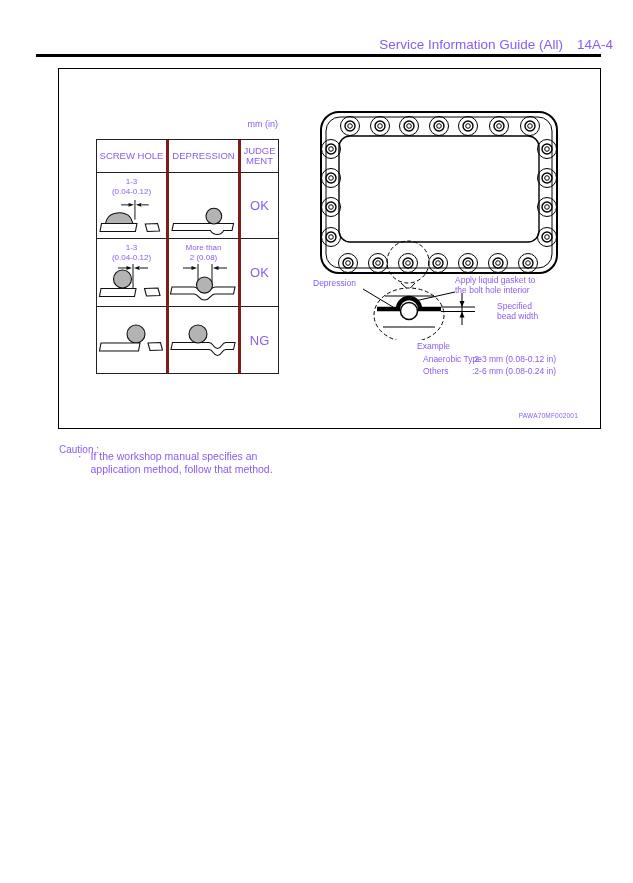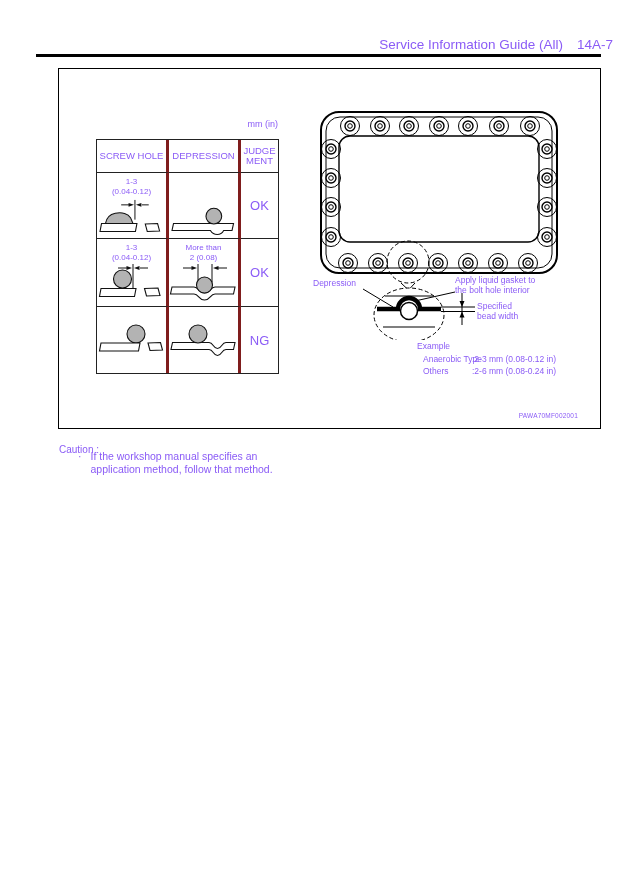--- a/index.html
+++ b/index.html
@@ -18,40 +18,40 @@
   .tcell.last-row{border-bottom:none;}
   .hcell{font-size:9.5px;line-height:10.5px;}
   .jcell{font-size:13px;}
   .dcell{justify-content:flex-start;padding-top:4px;}
   .dcell.centered{justify-content:center;padding-top:0;}
   .dlabel{font-size:8px;line-height:9.5px;height:20px;white-space:pre-line;text-align:center;}
   .pan-svg{position:absolute;left:250px;top:36px;}
   .lbl{position:absolute;font-size:8.5px;line-height:10px;white-space:nowrap;}
   .depression-lbl{left:254px;top:209px;}
   .apply-lbl{left:396px;top:206px;}
-  .bead-lbl{left:418px;top:232px;}
+  .bead-lbl{left:438px;top:232px;}
   .example-title{left:358px;top:272px;}
   .example-rows{position:absolute;left:364px;top:284px;font-size:8.5px;line-height:12px;}
   .ex-row{display:flex;white-space:nowrap;}
   .ex-name{display:inline-block;width:49px;}
   .figure-code{position:absolute;right:22px;top:343px;font-size:6.5px;letter-spacing:0.2px;}
   .caution-title{position:absolute;left:59px;top:444px;font-size:10px;}
   .caution-item{position:absolute;left:78px;top:450px;display:flex;gap:9px;font-size:10.5px;line-height:13px;}
   .bullet{font-size:10.5px;}
   .caution-text{width:200px;}
   svg{display:block;}
 </style>
 </head>
 <body>
 
 <div class="page">
 
   <div class="header">
     <span>Service Information Guide (All)</span>
-    <span>14A-7</span>
+    <span>14A-4</span>
   </div>
   <div class="rule"></div>
 
   <div class="figure-box">
 
     <div class="unit-label">mm (in)</div>
 
     <div class="judge-table">
 
       <div class="tcell hcell">SCREW HOLE</div>

